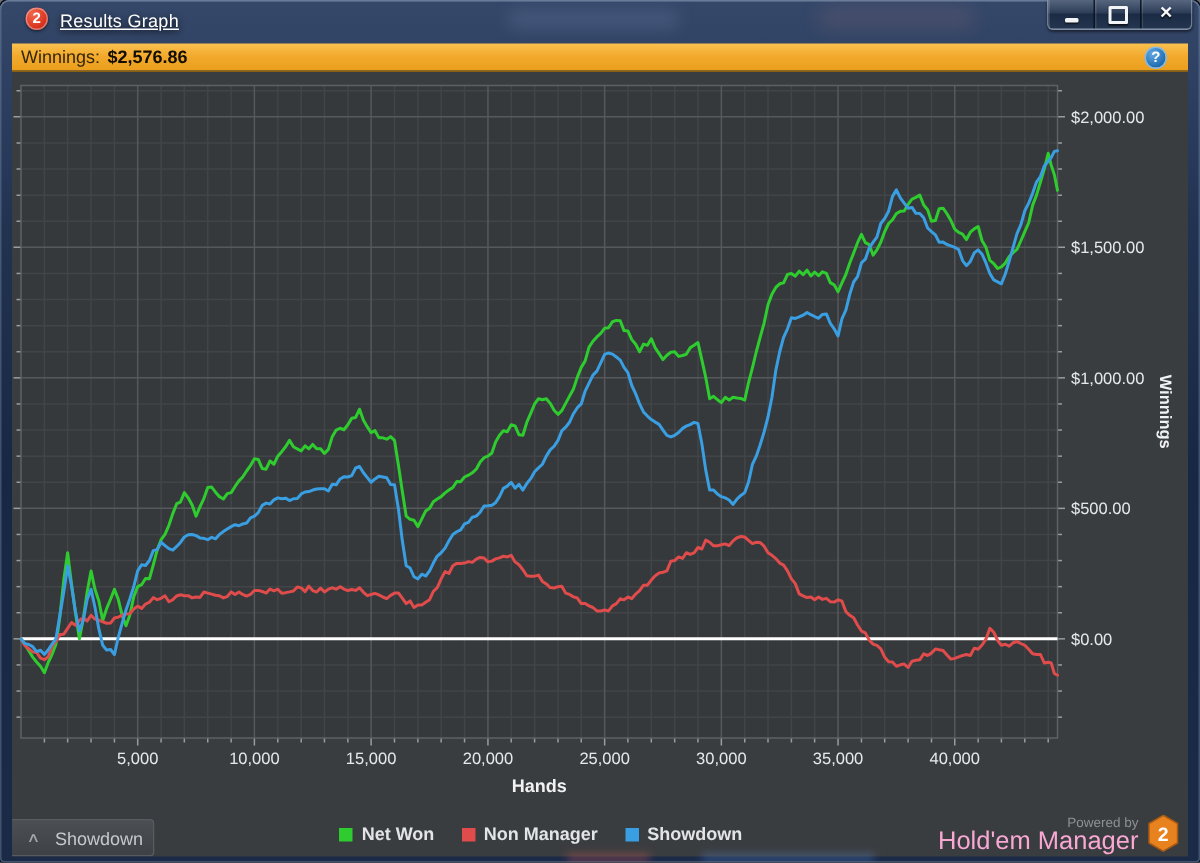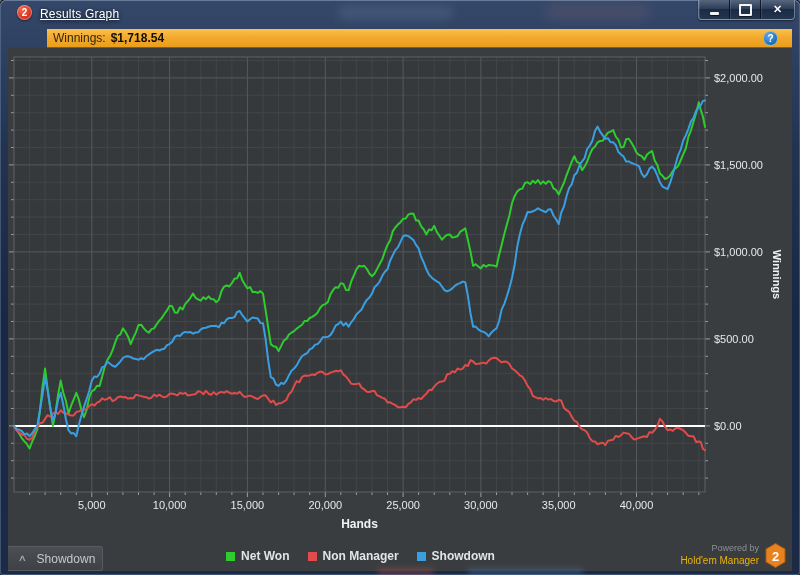--- a/index.html
+++ b/index.html
@@ -34,21 +34,21 @@
   .win-btn{width:30px;height:100%;display:flex;align-items:center;justify-content:center;
     border-right:1px solid rgba(8,14,26,.85);box-shadow:inset 1px 0 0 rgba(255,255,255,.12);cursor:default;}
   .win-btn:last-child{border-right:none;width:33px;}
   .glyph-min{width:9px;height:3px;background:#f2f4f6;margin-top:7px;border-radius:1px;box-shadow:0 1px 1px rgba(0,0,0,.6);}
   .glyph-max{width:9px;height:8px;border:2px solid #f2f4f6;border-radius:1px;box-shadow:0 1px 1px rgba(0,0,0,.6);}
   .glyph-close{color:#f6f8fa;font-size:11px;font-weight:bold;line-height:19px;text-shadow:0 1px 1px rgba(0,0,0,.7);}
   
   .winnings-bar{
     position:absolute;left:8px;right:8px;top:29px;height:19px;box-sizing:border-box;
     background:linear-gradient(180deg,#fac14f 0%,#f2a92c 48%,#ea9e1b 100%);
-    border-bottom:1px solid #8a5f10;display:flex;align-items:center;padding-left:6px;margin-left:39px;
+    border-bottom:1px solid #8a5f10;display:flex;align-items:center;padding-left:6px;
   }
   .winnings-label{font-size:12px;color:#35270a;margin-right:5px;}
   .winnings-value{font-size:12px;font-weight:bold;color:#140e02;}
   .help-icon{
     position:absolute;right:14px;top:2px;width:15px;height:15px;border-radius:50%;box-sizing:border-box;
     background:radial-gradient(circle at 35% 30%,#63aae4 0%,#2471b5 65%,#17568f 100%);
     border:1px solid #86b9e4;color:#fff;font-weight:bold;font-size:10px;text-align:center;line-height:13px;cursor:default;
   }
   
   .main{position:absolute;left:8px;right:8px;top:48px;bottom:4px;background:#3a3d40;}
@@ -63,21 +63,21 @@
     background:linear-gradient(180deg,#4b4f53 0%,#3e4246 100%);
     border:1px solid #585c60;border-left:none;border-radius:0 3px 3px 0;
     display:flex;align-items:center;gap:11px;padding-left:11px;
     color:#c6c9cb;font-size:12px;cursor:default;
   }
   .chevron-up{color:#a6a9ab;font-size:9px;line-height:9px;transform:scaleX(1.4);}
   
   .powered{position:absolute;right:6px;bottom:3px;display:flex;align-items:center;gap:6px;}
   .powered-text{text-align:right;}
   .powered-line1{color:#8d9193;font-size:9px;line-height:11px;}
-  .powered-line2{color:#eab308;font-size:10px;line-height:14px;text-align:right;}
+  .powered-line2{color:#f9a8d4;font-size:17px;line-height:14px;text-align:right;}
 </style>
 </head>
 <body>
 
 <div class="window">
 
   <div class="titlebar">
     <div class="reflect r1"></div>
     <div class="reflect r2"></div>
     <div class="app-icon">2</div>
@@ -90,21 +90,21 @@
           <div class="glyph-max"></div>
         </div>
       <div class="win-btn">
           <div class="glyph-close">✕</div>
         </div>
     </div>
   </div>
 
   <div class="winnings-bar">
     <span class="winnings-label">Winnings:</span>
-    <span class="winnings-value">$1,718.54</span>
+    <span class="winnings-value">$2,576.86</span>
     <div class="help-icon">?</div>
   </div>
 
   <div class="main">
     <svg id="chart-svg" width="784" height="520">
         <rect x="6" y="9" width="691" height="435" fill="#36393b"></rect>
         <line x1="21.6" y1="9" x2="21.6" y2="444" stroke="#424548" stroke-width="1"></line>
         <line x1="37.1" y1="9" x2="37.1" y2="444" stroke="#424548" stroke-width="1"></line>
         <line x1="52.7" y1="9" x2="52.7" y2="444" stroke="#424548" stroke-width="1"></line>
         <line x1="68.3" y1="9" x2="68.3" y2="444" stroke="#424548" stroke-width="1"></line>

